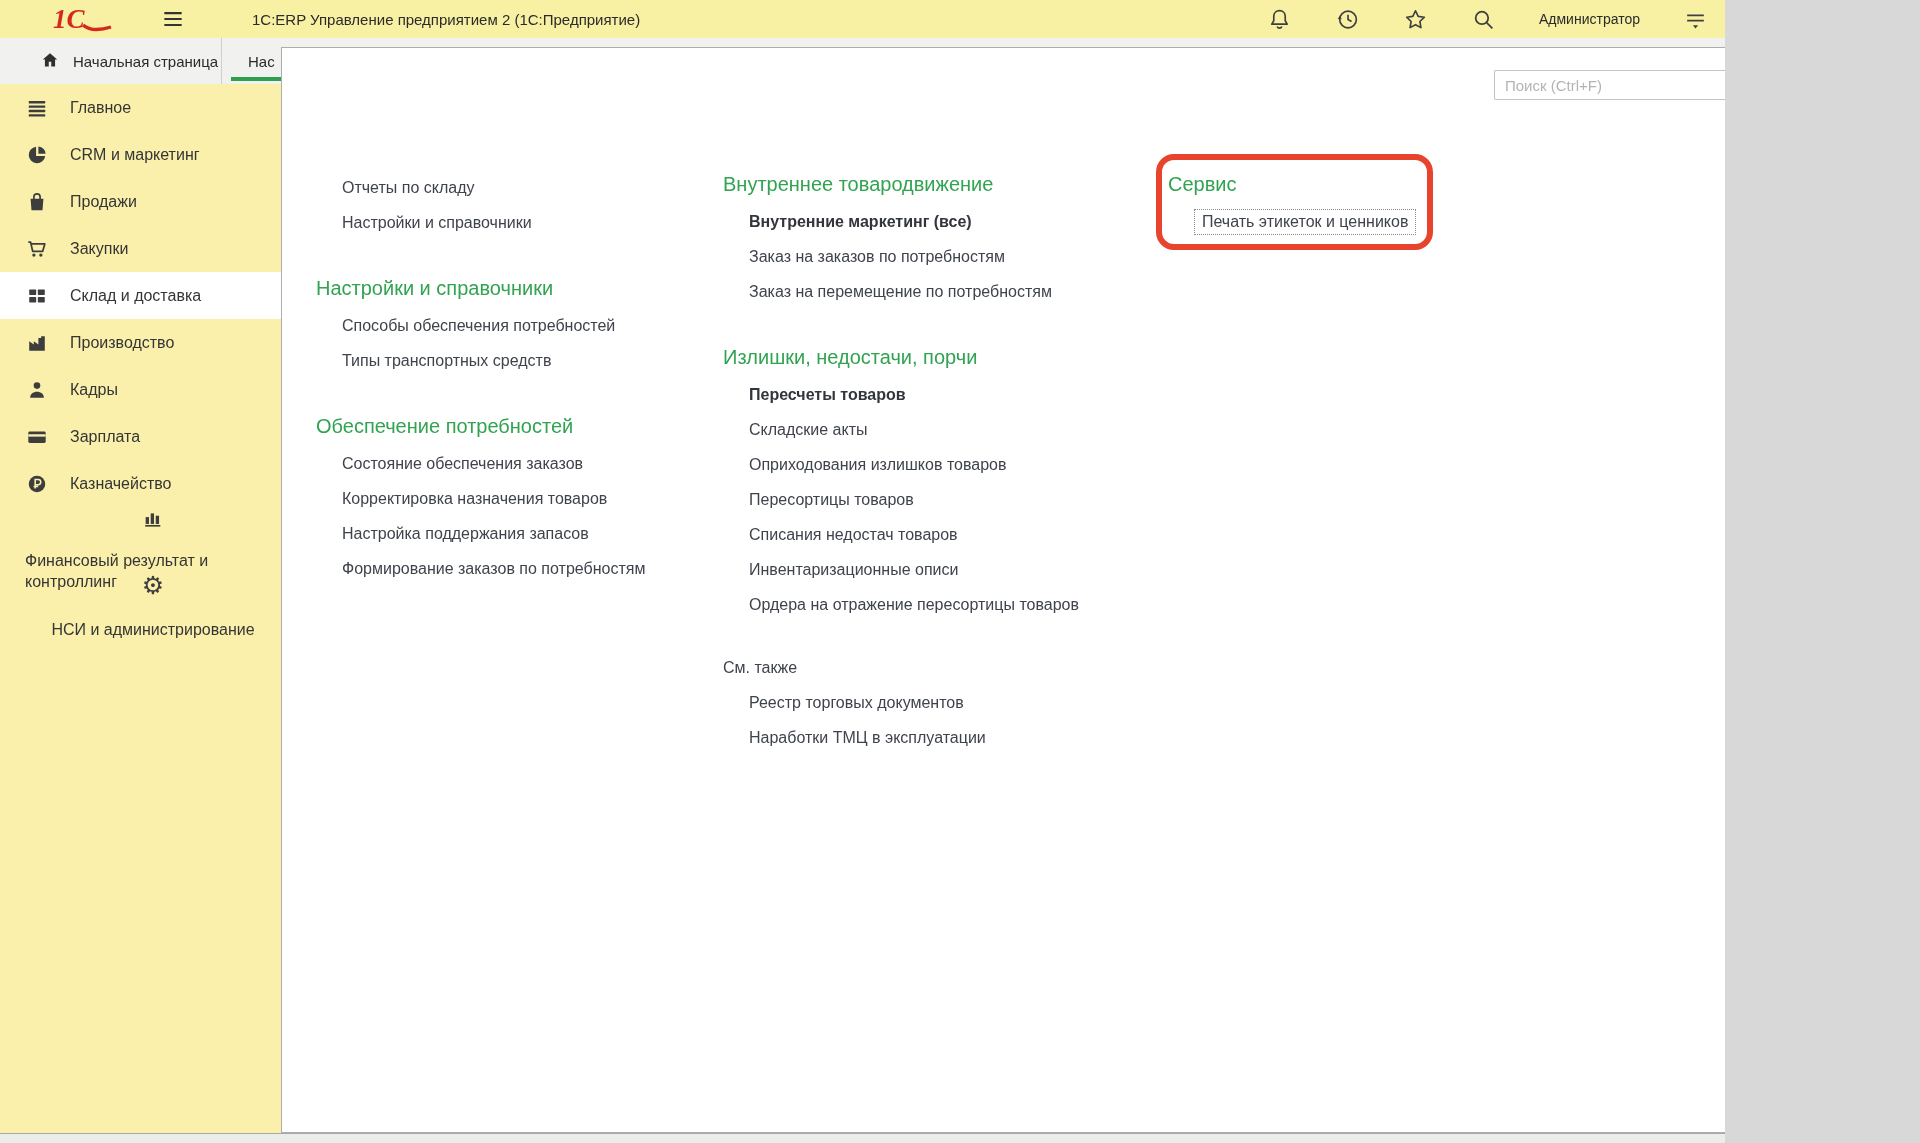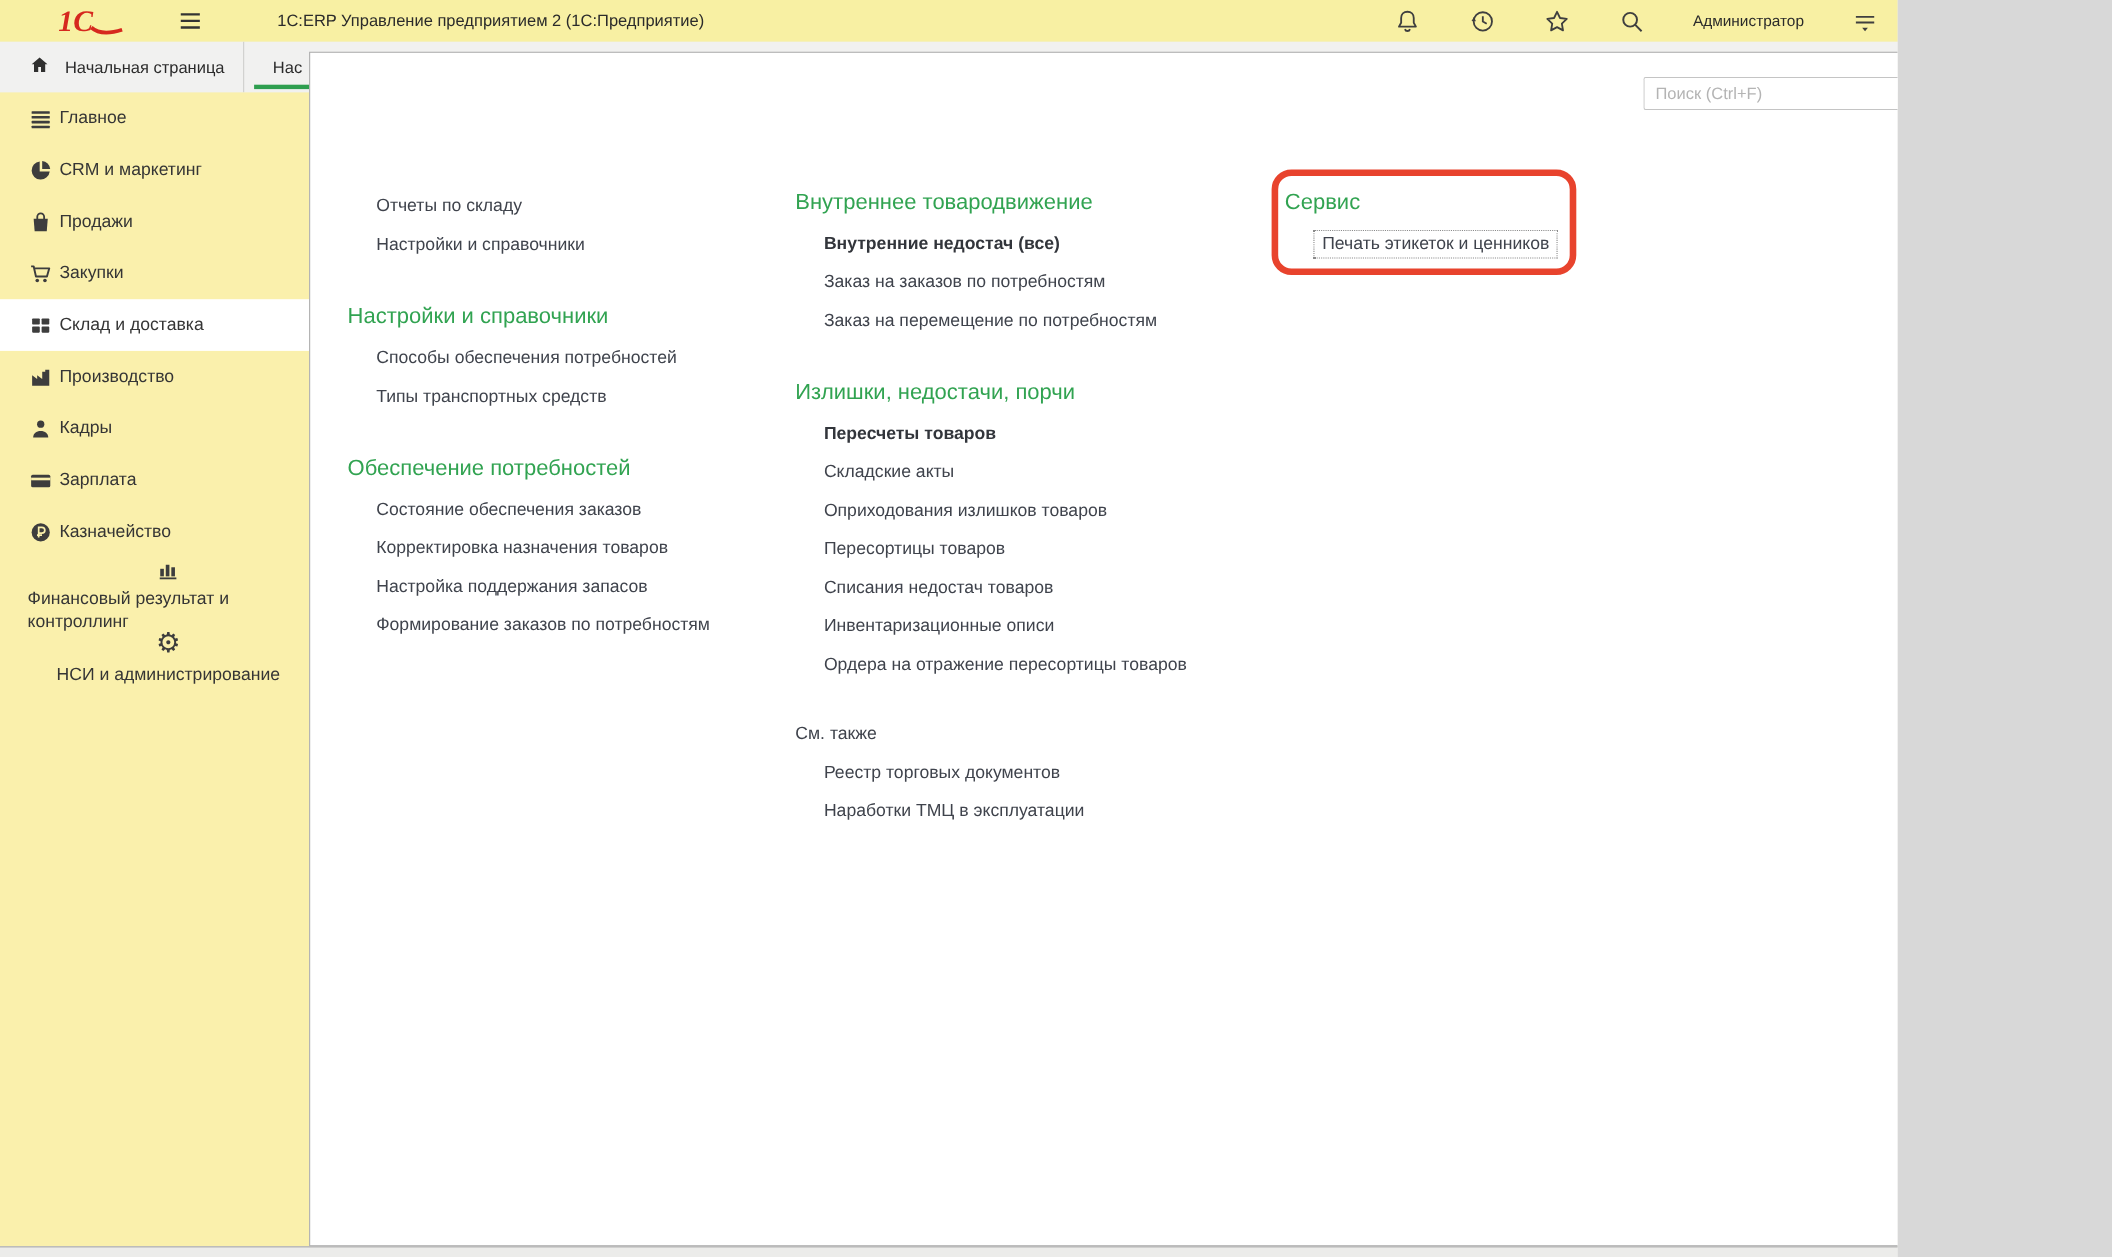--- a/index.html
+++ b/index.html
@@ -8,26 +8,26 @@
   .topbar{position:absolute;left:0;top:0;width:1920px;height:38px;background:#F8F0A3;display:flex;align-items:center;}
   .topbar .logo{margin-left:52px;display:flex;align-items:center;}
   .topbar .burger{margin-left:42px;display:flex;align-items:center;cursor:pointer;}
   .topbar .title{margin-left:66px;font-size:15px;color:#2b2b2b;white-space:nowrap;}
   .topbar .right{position:absolute;right:8px;top:0;height:38px;display:flex;align-items:center;gap:42px;}
   .tb-ic{display:flex;align-items:center;justify-content:center;width:26px;height:26px;cursor:pointer;}
   .user{font-size:14px;color:#2b2b2b;}
   
   .tabbar{position:absolute;left:0;top:38px;width:1920px;height:46px;background:#F1F1F0;}
   .tab{position:absolute;top:0;height:46px;display:flex;align-items:center;font-size:15px;color:#2b2b2b;cursor:pointer;}
-  .tab1{left:0;width:222px;border-right:1px solid #cfcfcd;padding-left:26px;box-sizing:border-box;gap:13px;}
+  .tab1{left:0;width:222px;border-right:1px solid #cfcfcd;padding-left:40px;box-sizing:border-box;gap:13px;}
   .tab2{left:223px;width:120px;padding-left:25px;box-sizing:border-box;}
   .tab-underline{position:absolute;left:231px;top:39px;width:50px;height:4px;background:#2E9E4F;}
   
   .sidebar{position:absolute;left:0;top:84px;width:281px;height:1049px;background:#FAF0AC;}
-  .side-item{display:flex;align-items:center;height:47px;padding-left:25px;cursor:pointer;gap:5px;}
+  .side-item{display:flex;align-items:center;height:47px;padding-left:25px;cursor:pointer;gap:21px;}
   .side-item.two{height:66px;flex-direction:column;}
   .side-item.sel{background:#ffffff;}
   .side-item .icon{width:24px;display:flex;justify-content:center;align-items:center;flex:none;color:#3d3d3d;}
   .side-item .lbl{font-size:16px;color:#353535;line-height:21px;}
   
   .panel{position:absolute;left:281px;top:47px;width:1632px;height:1086px;background:#ffffff;border:1px solid #ADADAD;box-sizing:border-box;z-index:5;}
   .search-wrap{position:absolute;left:1212px;top:22px;display:flex;}
   .search-input{width:297px;height:30px;box-sizing:border-box;border:1px solid #c4c4c4;border-right:none;border-radius:2px 0 0 2px;padding:0 10px;font-size:15px;color:#333;font-family:inherit;outline:none;}
   .search-input::placeholder{color:#b4b4b4;}
   .search-clear{width:38px;height:30px;box-sizing:border-box;border:1px solid #c4c4c4;border-radius:0 2px 2px 0;background:#fff;display:flex;align-items:center;justify-content:center;cursor:pointer;color:#555;font-size:15px;}
@@ -284,21 +284,21 @@
             <div class="m-item">Корректировка назначения товаров</div>
             <div class="m-item">Настройка поддержания запасов</div>
             <div class="m-item">Формирование заказов по потребностям</div>
           </div>
         </div>
       </div>
     <div class="menu-col" id="col1" style="left:441px;">
         <div class="group">
           <div class="g-header">Внутреннее товародвижение</div>
           <div class="g-items">
-            <div class="m-item bold">Внутренние недостач (все)</div>
+            <div class="m-item bold">Внутренние маркетинг (все)</div>
             <div class="m-item">Заказ на заказов по потребностям</div>
             <div class="m-item">Заказ на перемещение по потребностям</div>
           </div>
         </div>
         <div class="group">
           <div class="g-header">Излишки, недостачи, порчи</div>
           <div class="g-items">
             <div class="m-item bold">Пересчеты товаров</div>
             <div class="m-item">Складские акты</div>
             <div class="m-item">Оприходования излишков товаров</div>

